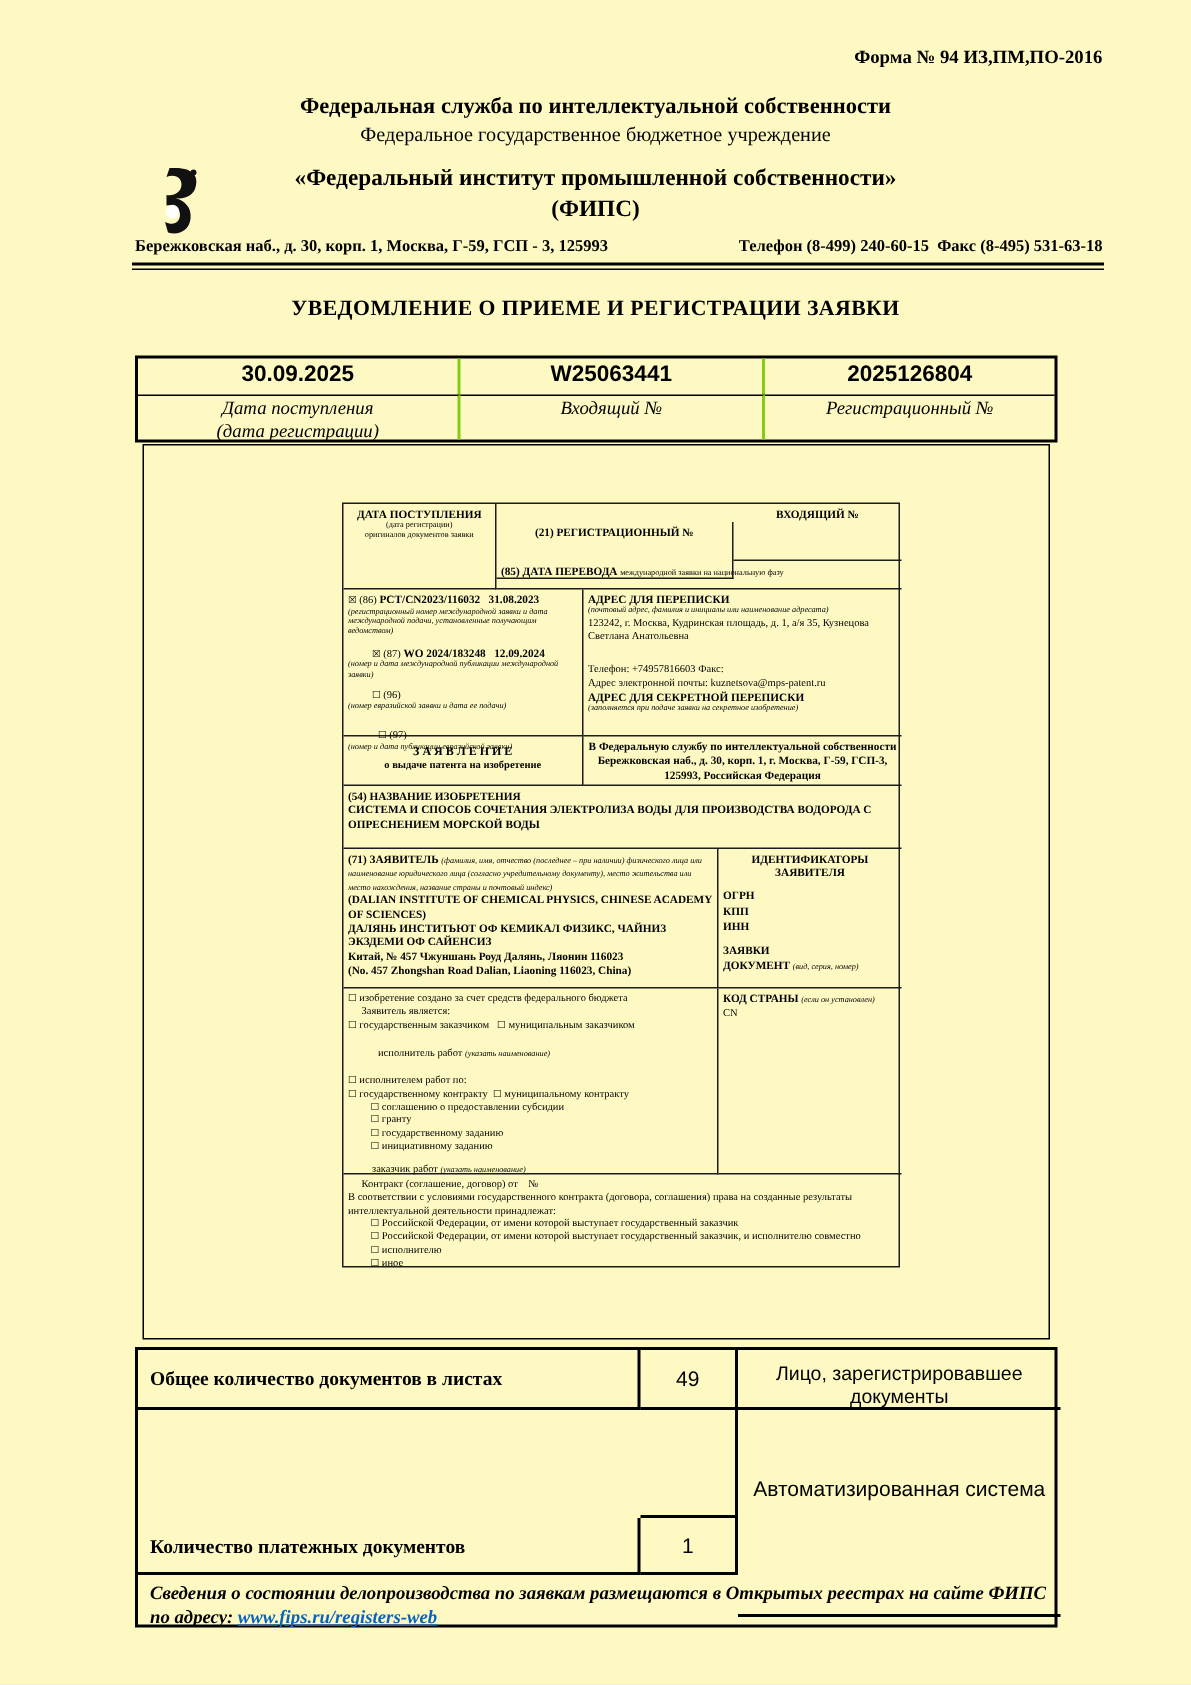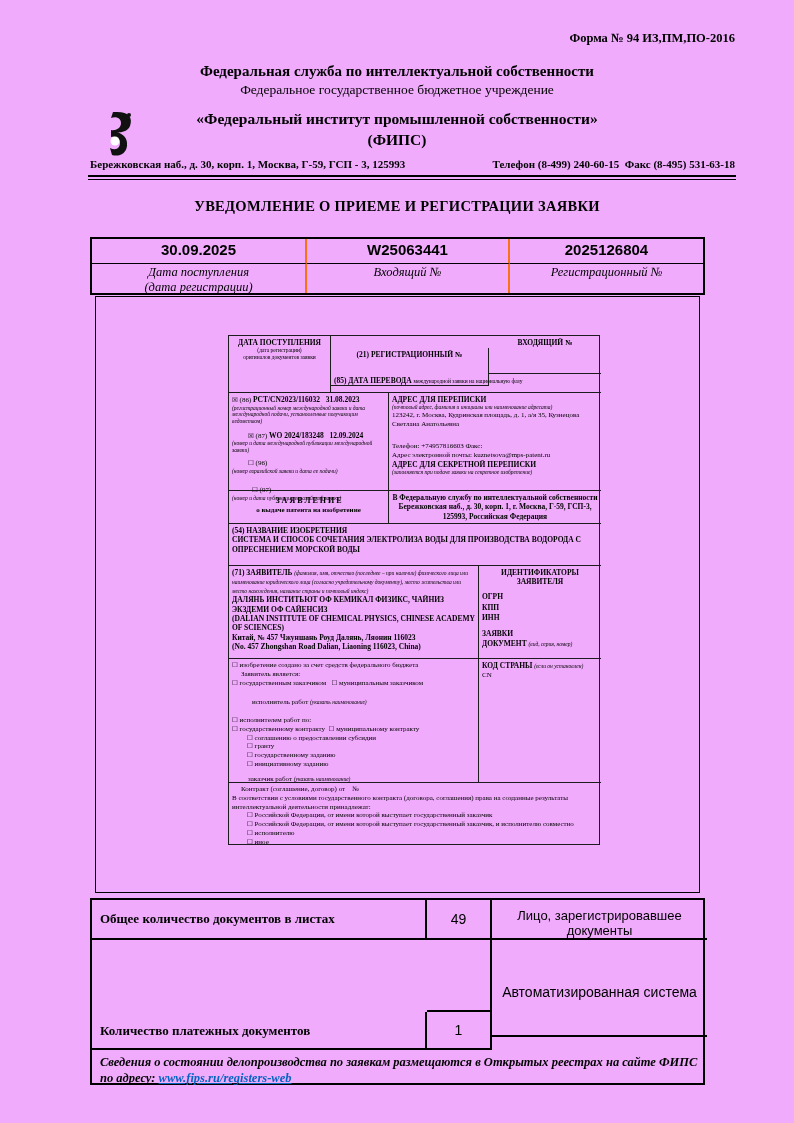--- a/index.html
+++ b/index.html
@@ -1,19 +1,19 @@
 <!DOCTYPE html>
 <html><head>
 <meta charset="utf-8">
 <style>
   * { margin:0; padding:0; box-sizing:border-box; }
   html,body { background:#e8e8e8; }
   .page {
     position:relative; width:794px; height:1123px; margin:0 auto;
-    background:#f0abfc; color:#000;
+    background:#fef9c3; color:#000;
     font-family:"Liberation Serif", serif;
     overflow:hidden;
   }
   .abs { position:absolute; }
   .sans { font-family:"Liberation Sans", sans-serif; }
   .i { font-style:italic; }
   .ctr { text-align:center; }
   .pre { white-space:pre-wrap; }
 
   
@@ -26,21 +26,21 @@
   .hdr-phone { top:158px; right:59px; font-size:11px; font-weight:bold; }
   .dbl-rule { top:175px; left:88px; width:648px; height:5px;
     border-top:2.5px solid #000; border-bottom:1.2px solid #000; }
   .logo { top:110px; left:103px; width:34px; height:48px; }
 
   .doc-title { top:198px; left:0; width:100%; font-size:14.5px; font-weight:bold; letter-spacing:.3px; }
 
   
   .reg-table { top:237px; left:90px; width:615px; height:58px; border:2px solid #000; }
   .reg-cell { position:absolute; }
-  .rc-br { border-right:2px solid #f97316; }
+  .rc-br { border-right:2px solid #84cc16; }
   .reg-val { height:24px; font-size:15px; font-weight:bold; text-align:center;
     font-family:"Liberation Sans", sans-serif; padding-top:2px; }
   .reg-lab { top:24px; height:30px; border-top:1.5px solid #000; font-size:12.5px;
     font-style:italic; text-align:center; padding-top:1px; line-height:15px; }
 
   
   .outer-box { top:296px; left:95px; width:605px; height:597px; border:1.5px solid #000; }
 
   
   .form { top:335px; left:228px; width:372px; height:510px; border:1.2px solid #1c1c1c; font-size:7px; }
@@ -168,22 +168,22 @@
     <div class="cell bb" style="left:0;top:188px;width:372px;height:42px;">
       <div class="lab">(54) НАЗВАНИЕ ИЗОБРЕТЕНИЯ</div>
       <div class="lab">СИСТЕМА И СПОСОБ СОЧЕТАНИЯ ЭЛЕКТРОЛИЗА ВОДЫ ДЛЯ ПРОИЗВОДСТВА ВОДОРОДА С ОПРЕСНЕНИЕМ МОРСКОЙ ВОДЫ</div>
     </div>
 
     <div class="cell br bb" style="left:0;top:230px;width:250px;height:93px;">
       <div>
         <span class="lab">(71) ЗАЯВИТЕЛЬ</span>
         <span class="tiny">(фамилия, имя, отчество (последнее – при наличии) физического лица или наименование юридического лица (согласно учредительному документу), место жительства или место нахождения, название страны и почтовый индекс)</span>
       </div>
+      <div class="lab">(DALIAN INSTITUTE OF CHEMICAL PHYSICS, CHINESE ACADEMY OF SCIENCES)</div>
       <div class="lab">ДАЛЯНЬ ИНСТИТЬЮТ ОФ КЕМИКАЛ ФИЗИКС, ЧАЙНИЗ ЭКЗДЕМИ ОФ САЙЕНСИЗ</div>
-      <div class="lab">(DALIAN INSTITUTE OF CHEMICAL PHYSICS, CHINESE ACADEMY OF SCIENCES)</div>
       <div class="lab">Китай, № 457 Чжуншань Роуд Далянь, Ляонин 116023</div>
       <div class="lab">(No. 457 Zhongshan Road Dalian, Liaoning 116023, China)</div>
     </div>
     <div class="cell bb" style="left:250px;top:230px;width:122px;height:93px;">
       <div class="lab ctr">ИДЕНТИФИКАТОРЫ</div>
       <div class="lab ctr">ЗАЯВИТЕЛЯ</div>
       <div class="lab" style="margin-top:5px;">ОГРН</div>
       <div class="lab" style="margin-top:2px;">КПП</div>
       <div class="lab">ИНН</div>
       <div class="lab" style="margin-top:7px;">ЗАЯВКИ</div>
@@ -223,21 +223,21 @@
       <div class="ind2"><span class="cbx">☐</span> <span class="txt">иное</span></div>
     </div>
   </div>
 
   <div class="abs sum-table">
     <div class="scell sbr sbb sum-label" style="left:0;top:0;width:335px;height:40px;padding-top:10px;">Общее количество документов в листах</div>
     <div class="scell sbr sbb sum-val" style="left:335px;top:0;width:65px;height:40px;padding-top:11px;">49</div>
     <div class="scell sbb sans ctr" style="left:400px;top:0;width:215px;height:40px;font-size:13px;padding-top:8px;">Лицо, зарегистрировавшее документы</div>
 
     <div class="scell sbr sbb" style="left:335px;top:40px;width:65px;height:72px;"></div>
-    <div class="scell sbb sans ctr" style="left:400px;top:40px;width:215px;height:97px;font-size:14px;padding-top:44px;">Автоматизированная система</div>
+    <div class="scell sbb sans ctr" style="left:400px;top:40px;width:215px;height:138px;font-size:14px;padding-top:44px;">Автоматизированная система</div>
 
     <div class="scell sbr sbb sum-label" style="left:0;top:112px;width:335px;height:38px;padding-top:10px;">Количество платежных документов</div>
     <div class="scell sbr sbb sum-val" style="left:335px;top:112px;width:65px;height:38px;padding-top:10px;">1</div>
 
     <div class="scell footer-row" style="left:0;top:150px;width:615px;height:37px;padding-top:4px;">
       <span>Сведения о состоянии делопроизводства по заявкам размещаются в Открытых реестрах на сайте ФИПС по адресу: </span><a class="reg-link" href="#" style="color:#0563C1;">www.fips.ru/registers-web</a>
     </div>
   </div>
 
 </div>

